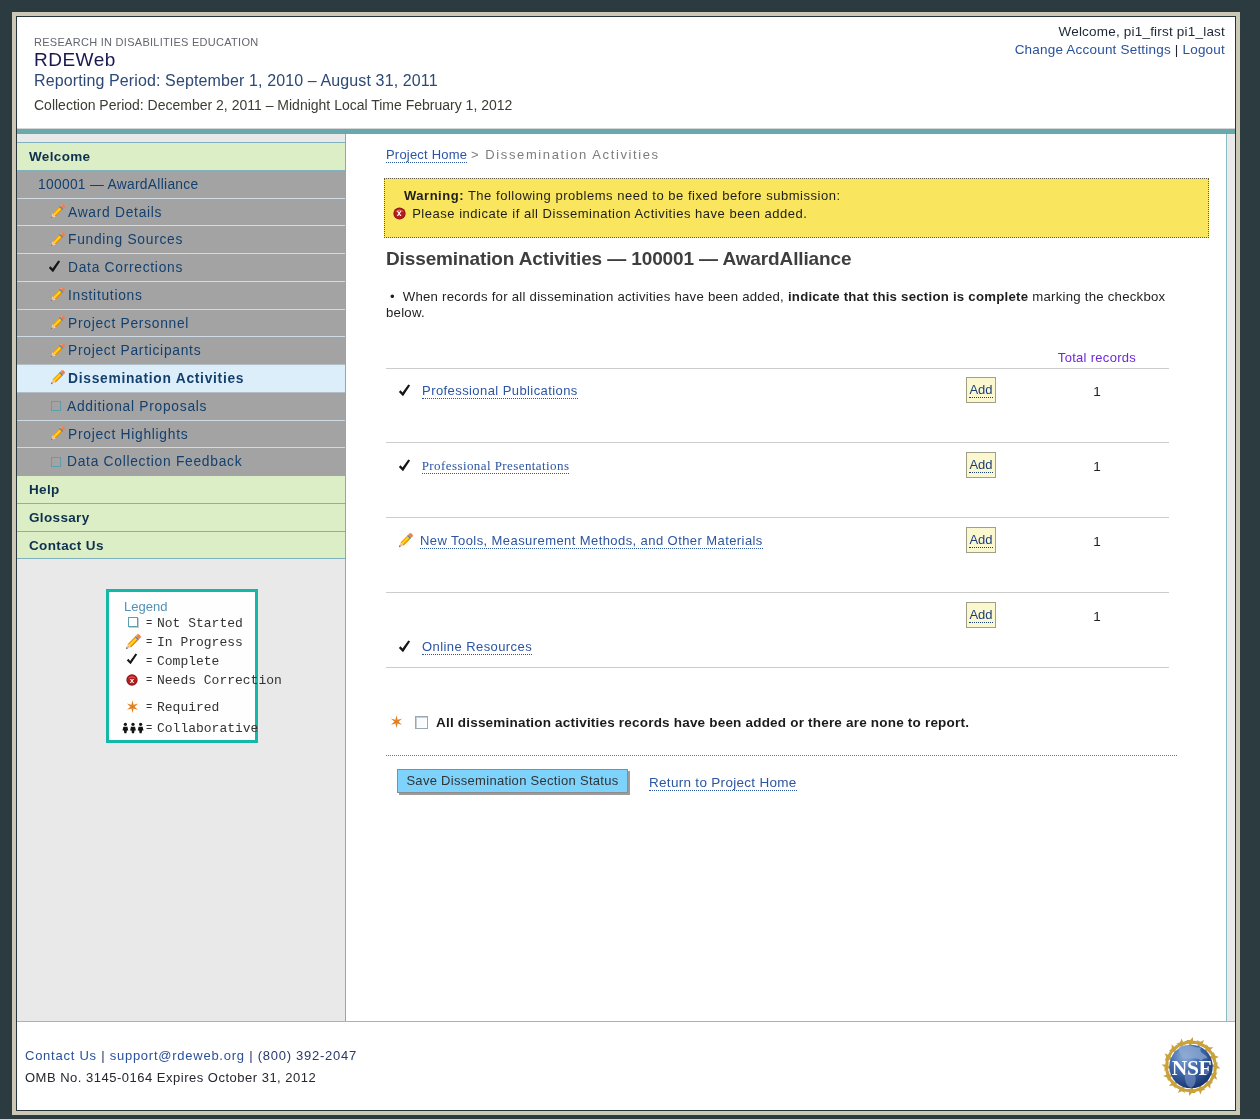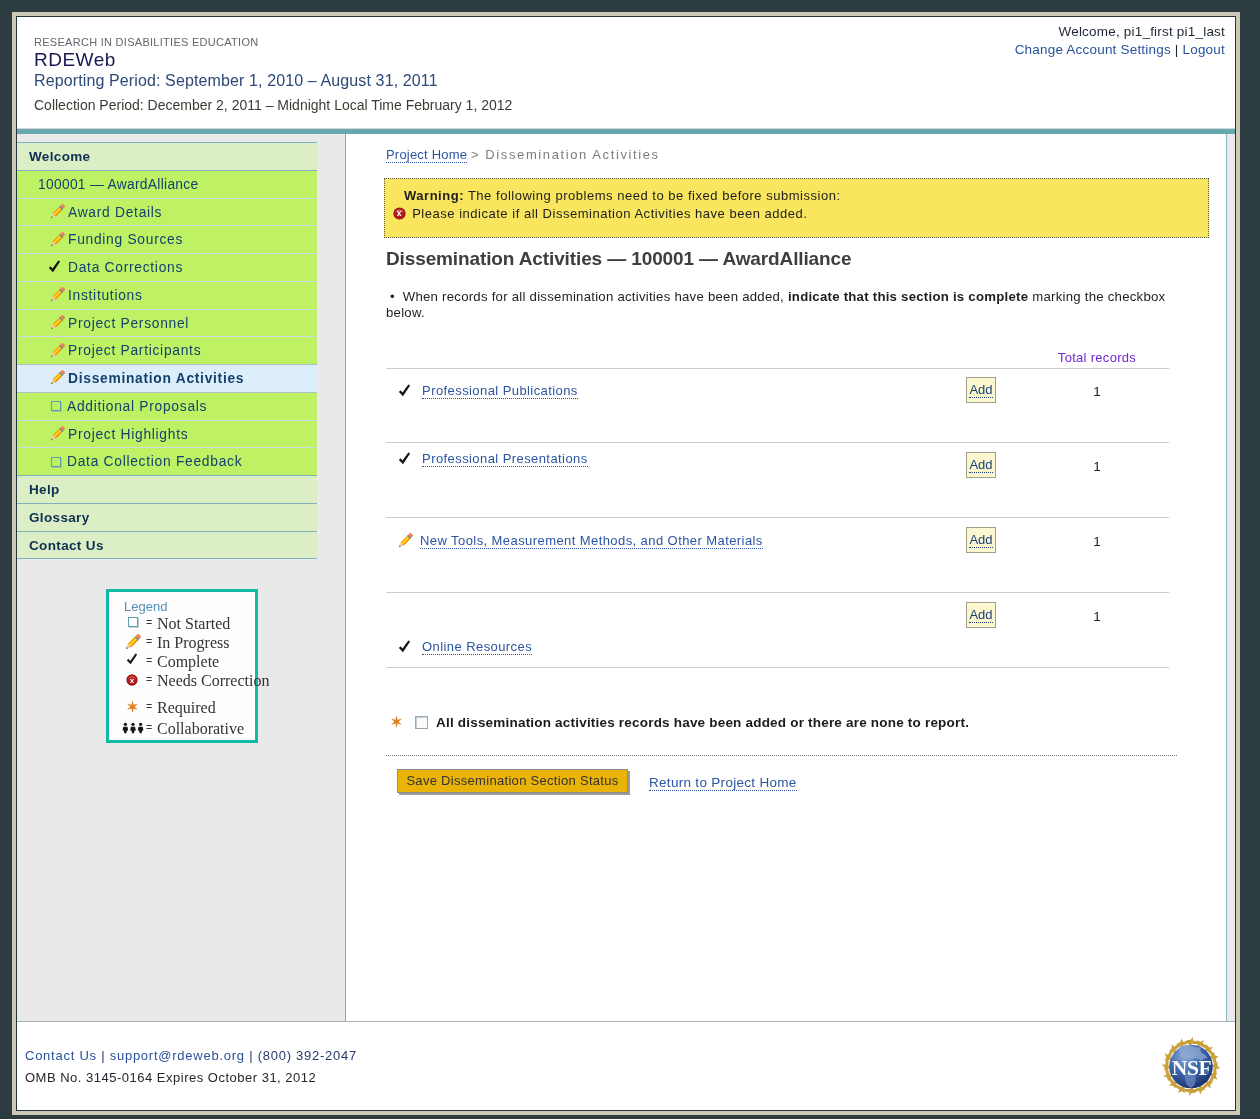--- a/index.html
+++ b/index.html
@@ -16,50 +16,50 @@
 .rperiod { position:absolute; left:17px; top:56px; font-size:16px; line-height:16px; color:#2d4976; letter-spacing:0.12px; }
 .cperiod { position:absolute; left:17px; top:81px; font-size:14px; line-height:14px; color:#3a3d33; letter-spacing:0; }
 .welc { position:absolute; right:10px; top:7px; font-size:13.5px; color:#1d2733; letter-spacing:0.2px; }
 .acct { position:absolute; right:10px; top:25px; font-size:13.5px; color:#1d2733; letter-spacing:0.2px; }
 a.lnk { color:#29519b; text-decoration:none; }
 a.dot { color:#2b55a3; text-decoration:none; border-bottom:1px dotted #2b55a3; }
 
 
 .bodyrow { position:absolute; left:0; top:117px; width:100%; height:887px; background:#fff; }
 .sidebar { position:absolute; left:0; top:0; width:329px; height:100%; background:#e9e9e9; border-right:1px solid #9aa4a6; }
-.menu { position:absolute; left:0; top:8px; width:300px; border-top:1px solid #7fb2bd; }
-.mrow { position:relative; height:27.77px; line-height:27px; font-size:13.8px; letter-spacing:0.72px; color:#14406e; border-bottom:1px solid #cedbe5; background:#bef264; white-space:nowrap; }
+.menu { position:absolute; left:0; top:8px; width:328px; border-top:1px solid #7fb2bd; }
+.mrow { position:relative; height:27.77px; line-height:27px; font-size:13.8px; letter-spacing:0.72px; color:#14406e; border-bottom:1px solid #cedbe5; background:#a3a3a3; white-space:nowrap; }
 .mrow.hdrrow { background:#dceec6; border-bottom:1px solid #7fb2bd; color:#0e3050; font-weight:bold; padding-left:12px; font-size:13.5px; letter-spacing:0.35px; }
 .mrow.award { padding-left:21px; letter-spacing:0.3px; }
 .mrow.item { padding-left:33px; }
 .mrow.sel { background:#ddeefb; font-weight:bold; border-top:1px solid #b2bec6; border-bottom:1px solid #b2bec6; margin-top:-1px; height:28.7px; line-height:27.7px; }
 .mrow.last-blue { border-bottom:1px solid #7fb2bd; }
 .nsbox { display:inline-block; width:10px; height:10px; border:1px solid #5f9eae; background:transparent; margin:-2px 6px 0 1px; box-shadow:1px 1px 0 rgba(150,165,175,0.55); vertical-align:middle; }
 
 
 .legend { position:absolute; left:89px; top:455px; width:152px; height:154px; background:#fefefe; border:3px solid #14b8a6; font-family:"Liberation Mono", monospace; }
 .legtitle { position:absolute; left:15px; top:7px; font-size:13px; color:#5590b8; font-family:"Liberation Sans",sans-serif; }
 .legic { position:absolute; line-height:10px; }
 .legeq { position:absolute; left:37px; font-size:10.5px; color:#333; font-family:"Liberation Mono",monospace; line-height:11px; }
-.legtx { position:absolute; left:48px; font-size:16px; color:#333; font-family:Liberation Serif, serif; line-height:11px; letter-spacing:0; white-space:nowrap; }
+.legtx { position:absolute; left:48px; font-size:13px; color:#333; font-family:Liberation Mono, monospace; line-height:11px; letter-spacing:0; white-space:nowrap; }
 
 
 .main { position:absolute; left:330px; top:0; width:886px; height:100%; background:#fff; }
 .crumb { position:absolute; left:39px; top:13px; font-size:13px; letter-spacing:0.2px; color:#7d7d7d; }
 .warn { position:absolute; left:37px; top:44px; width:825px; height:59.5px; background:#f9e55e; border:1.5px dotted #5e5e46; padding:8px 12px 0 8px; font-size:13px; color:#1e1e1e; letter-spacing:0.52px; line-height:18px; }
 .h2 { position:absolute; left:39px; top:115px; font-size:19px; line-height:20px; font-weight:bold; color:#3e3e3e; letter-spacing:-0.12px; }
 .bullet { position:absolute; left:39px; top:155px; text-indent:4px; width:812px; font-size:13.2px; color:#1e1e1e; letter-spacing:0.25px; line-height:16px; }
 .totrec { position:absolute; left:693px; top:216px; width:114px; text-align:center; font-size:13px; color:#6d28d9; letter-spacing:0.3px; }
 .sep { position:absolute; left:39px; width:783px; height:0; border-top:1px solid #cccccc; }
 .dotrule { position:absolute; left:39px; width:791px; height:0; border-top:1px dotted #777; }
 .rowlink { position:absolute; font-size:13px; letter-spacing:0.42px; }
 .addbtn { position:absolute; left:619px; width:30px; height:26px; background:#fbf8d0; border:1px solid #a0a08a; text-align:center; font-size:13px; line-height:24px; }
 .addbtn a { color:#1c3f7a; text-decoration:none; border-bottom:1px dotted #1c3f7a; }
 .numcol { position:absolute; left:693px; width:114px; text-align:center; font-size:13.5px; color:#222; }
-.savebtn { position:absolute; left:50px; top:635px; width:231px; height:24px; background:#eab308; border:1px solid #8c8c8c; box-shadow:2px 2px 0 #9b9b9b; font-size:13px; color:#333; text-align:center; line-height:22px; letter-spacing:0.3px; }
+.savebtn { position:absolute; left:50px; top:635px; width:231px; height:24px; background:#7dd3fc; border:1px solid #8c8c8c; box-shadow:2px 2px 0 #9b9b9b; font-size:13px; color:#333; text-align:center; line-height:22px; letter-spacing:0.3px; }
 .retlink { position:absolute; left:302px; top:641px; font-size:13.5px; letter-spacing:0.3px; }
 
 
 .footer { position:absolute; left:0; top:1004px; width:100%; height:89px; background:#fff; border-top:1px solid #a9b1b3; font-size:13px; }
 .f1 { position:absolute; left:8px; top:26px; font-size:13px; color:#27386b; letter-spacing:0.75px; }
 .f2 { position:absolute; left:8px; top:48px; font-size:13px; color:#26262e; letter-spacing:0.5px; }
 .nsf { position:absolute; left:1144px; top:1019px; }
 .ic15 { vertical-align:middle; margin-right:3px; margin-top:-3px; }
 .ic12 { vertical-align:middle; margin-right:2px; margin-top:-2px; }
 .icchk { vertical-align:middle; margin:-3px 7px 0 -2px; }
@@ -221,21 +221,21 @@
       <div class="totrec">Total records</div>
 
       <div class="sep" style="top:234px;"></div>
       <div class="rowlink" style="left:51px; top:249px;"><svg class="icchk2" width="13" height="13">
               <use href="#check"></use>
             </svg> <a class="dot" href="#">Professional Publications</a></div>
       <div class="addbtn" style="top:243px;"><a href="#">Add</a></div>
       <div class="numcol" style="top:250px;">1</div>
 
       <div class="sep" style="top:308px;"></div>
-      <div class="rowlink" style="left:51px; top:317px;"><svg class="icchk2" width="13" height="13">
+      <div class="rowlink" style="left:51px; top:324px;font-family:Liberation Serif, serif;"><svg class="icchk2" width="13" height="13">
               <use href="#check"></use>
             </svg> <a class="dot" href="#">Professional Presentations</a></div>
       <div class="addbtn" style="top:318px;"><a href="#">Add</a></div>
       <div class="numcol" style="top:325px;">1</div>
 
       <div class="sep" style="top:383px;"></div>
       <div class="rowlink" style="left:51px; top:399px;"><svg class="ic15" width="15" height="15">
               <use href="#pencil"></use>
             </svg> <a class="dot" href="#">New Tools, Measurement Methods, and Other Materials</a></div>
       <div class="addbtn" style="top:393px;"><a href="#">Add</a></div>

